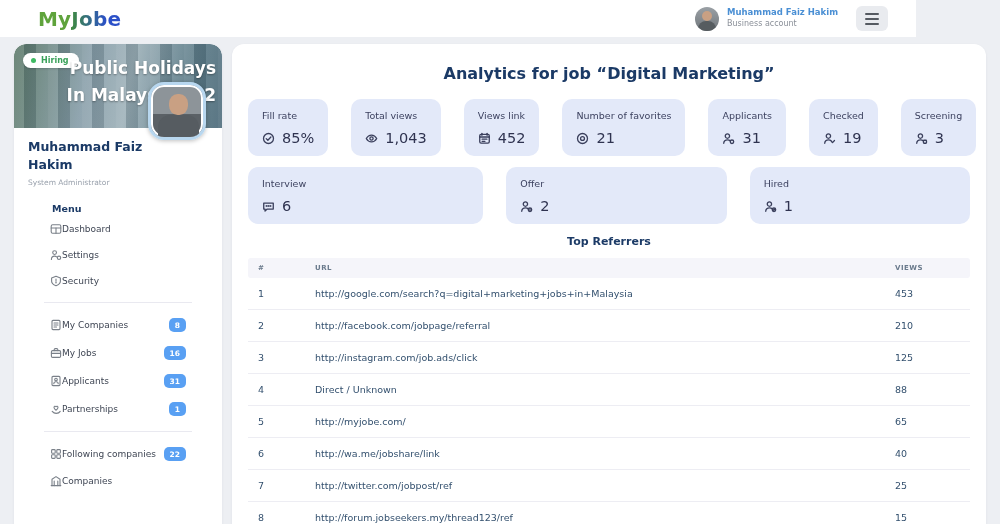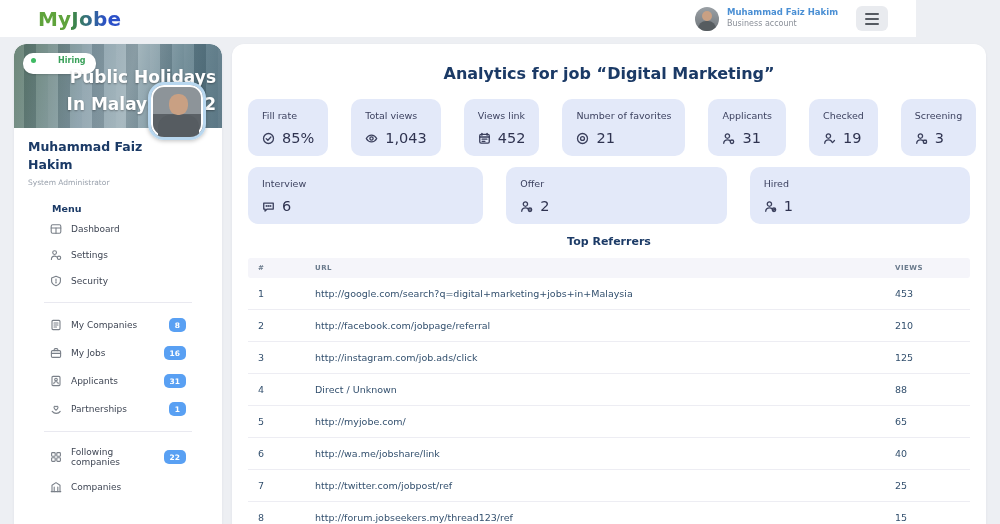--- a/index.html
+++ b/index.html
@@ -21,32 +21,32 @@
   .burger { width:32px; height:25px; background:#e9ebef; border:none; border-radius:6px; margin-left:10px; display:flex; flex-direction:column; justify-content:center; align-items:center; gap:3px; cursor:pointer; }
   .burger i { display:block; width:14px; height:2px; background:#555a61; border-radius:2px; }
 
   
   .sidebar { position:absolute; top:44px; left:14px; width:208px; height:600px; background:#ffffff; border-radius:12px; box-shadow:0 1px 3px rgba(30,40,70,.06); overflow:hidden; }
   .banner { position:relative; height:84px; border-radius:12px 12px 0 0;
     background:
       repeating-linear-gradient(90deg, rgba(255,255,255,.10) 0 10px, rgba(20,40,50,.16) 10px 22px, rgba(255,255,255,.06) 22px 34px),
       linear-gradient(100deg,#5d7a6a 0%,#8aa0ab 35%,#9fb2ba 55%,#64828e 80%,#4f6d7c 100%);
   }
-  .hiring { position:absolute; top:9px; left:9px; background:#ffffff; border-radius:10px; padding:3px 10px 9px 8px; display:flex; align-items:center; gap:22px; font-size:8px; font-weight:bold; color:#3aa15a; box-shadow:0 1px 2px rgba(0,0,0,.15); }
+  .hiring { position:absolute; top:9px; left:9px; background:#ffffff; border-radius:10px; padding:3px 10px 3px 8px; display:flex; align-items:center; gap:5px; font-size:8px; font-weight:bold; color:#3aa15a; box-shadow:0 1px 2px rgba(0,0,0,.15); }
   .hiring .dot { width:5px; height:5px; border-radius:50%; background:#3fba63; }
-  .bannertext { position:absolute; top:20px; right:6px; text-align:right; color:#fff; font-weight:bold; font-size:17px; line-height:1.6; text-shadow:0 1px 2px rgba(0,0,0,.35); white-space:nowrap; }
+  .bannertext { position:absolute; top:11px; right:6px; text-align:right; color:#fff; font-weight:bold; font-size:17px; line-height:1.6; text-shadow:0 1px 2px rgba(0,0,0,.35); white-space:nowrap; }
   .pavatar { position:absolute; top:38px; left:134px; width:58px; height:58px; border-radius:16px; border:3px solid #b8d7ef; background:linear-gradient(#8d9499 55%,#5b6166 55%); box-shadow:0 0 0 2px #fff inset,0 1px 4px rgba(0,0,0,.25); z-index:3; overflow:hidden; }
   .pavatar::before { content:""; position:absolute; top:9px; left:18px; width:19px; height:21px; border-radius:45%; background:#c9a083; }
   .pavatar::after { content:""; position:absolute; top:30px; left:7px; width:41px; height:26px; border-radius:12px 12px 0 0; background:#565c61; }
   .profilebody { padding:10px 14px 0 14px; }
   .pname { font-size:12.5px; font-weight:bold; color:#1b3a66; line-height:1.45; width:120px; }
   .prole { font-size:7.5px; color:#9aa2ad; margin-top:4px; }
   .menuhead { font-size:9.5px; font-weight:bold; color:#1b3a66; margin:16px 0 2px 12px;padding-left:12px; }
   .navlist { list-style:none; }
-  .navitem { display:flex; align-items:center; gap:9px; padding:7px 12px 7px 12px; margin:0 10px; font-size:9px; color:#3f4654; cursor:pointer; border-radius:6px; }
+  .navitem { display:flex; align-items:center; padding:7px 12px 7px 12px; margin:0 10px; font-size:9px; color:#3f4654; cursor:pointer; border-radius:6px; }
   .navitem svg { flex:none; }
   .navitem .lbl { flex:1; }
   .badge { background:#59a0f3; color:#fff; font-size:7.5px; font-weight:bold; border-radius:5px; padding:2.5px 6px; min-width:10px; text-align:center; }
   .divider { height:1px; background:#e9e9f0; margin:8px 16px; }
   .ic { stroke:#7a8089; fill:none; stroke-width:1.1; stroke-linecap:round; stroke-linejoin:round; }
 
   
   .main { position:absolute; top:44px; left:232px; width:754px; height:600px; background:#ffffff; border-radius:12px; box-shadow:0 1px 3px rgba(30,40,70,.06); padding:20px 16px 0 16px; }
   .maintitle { text-align:center; font-size:16px; font-weight:bold; color:#1b3a66; margin-bottom:16px; }
   .statrow { display:flex; gap:23px; margin-bottom:11px; }

